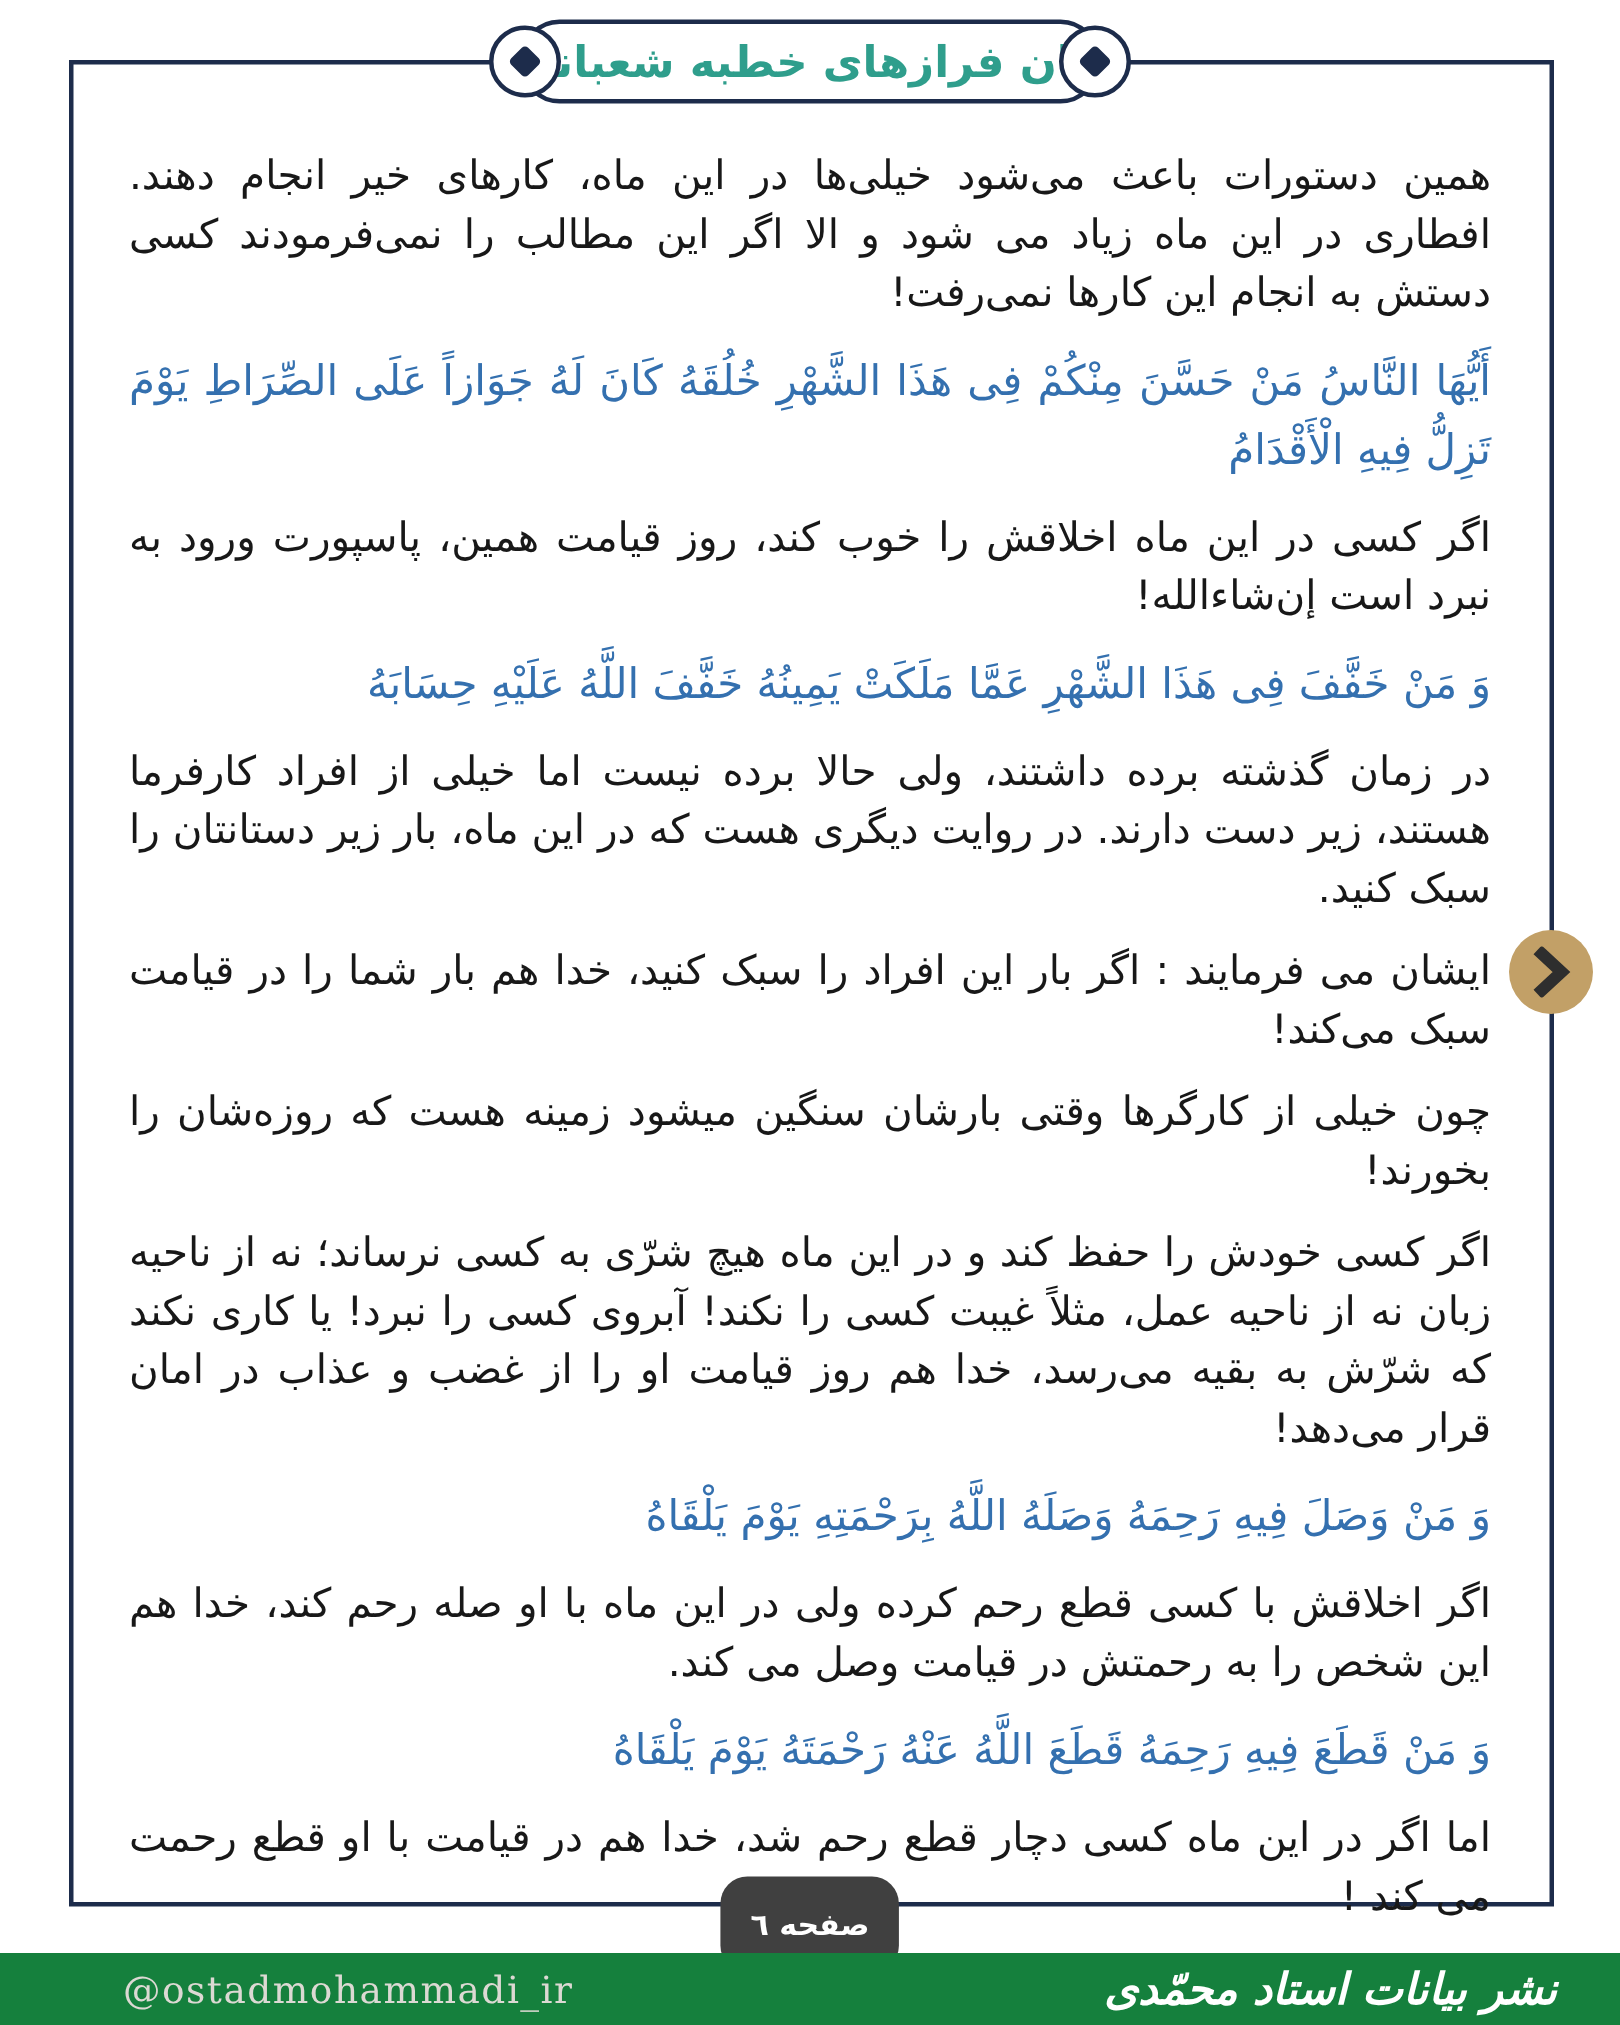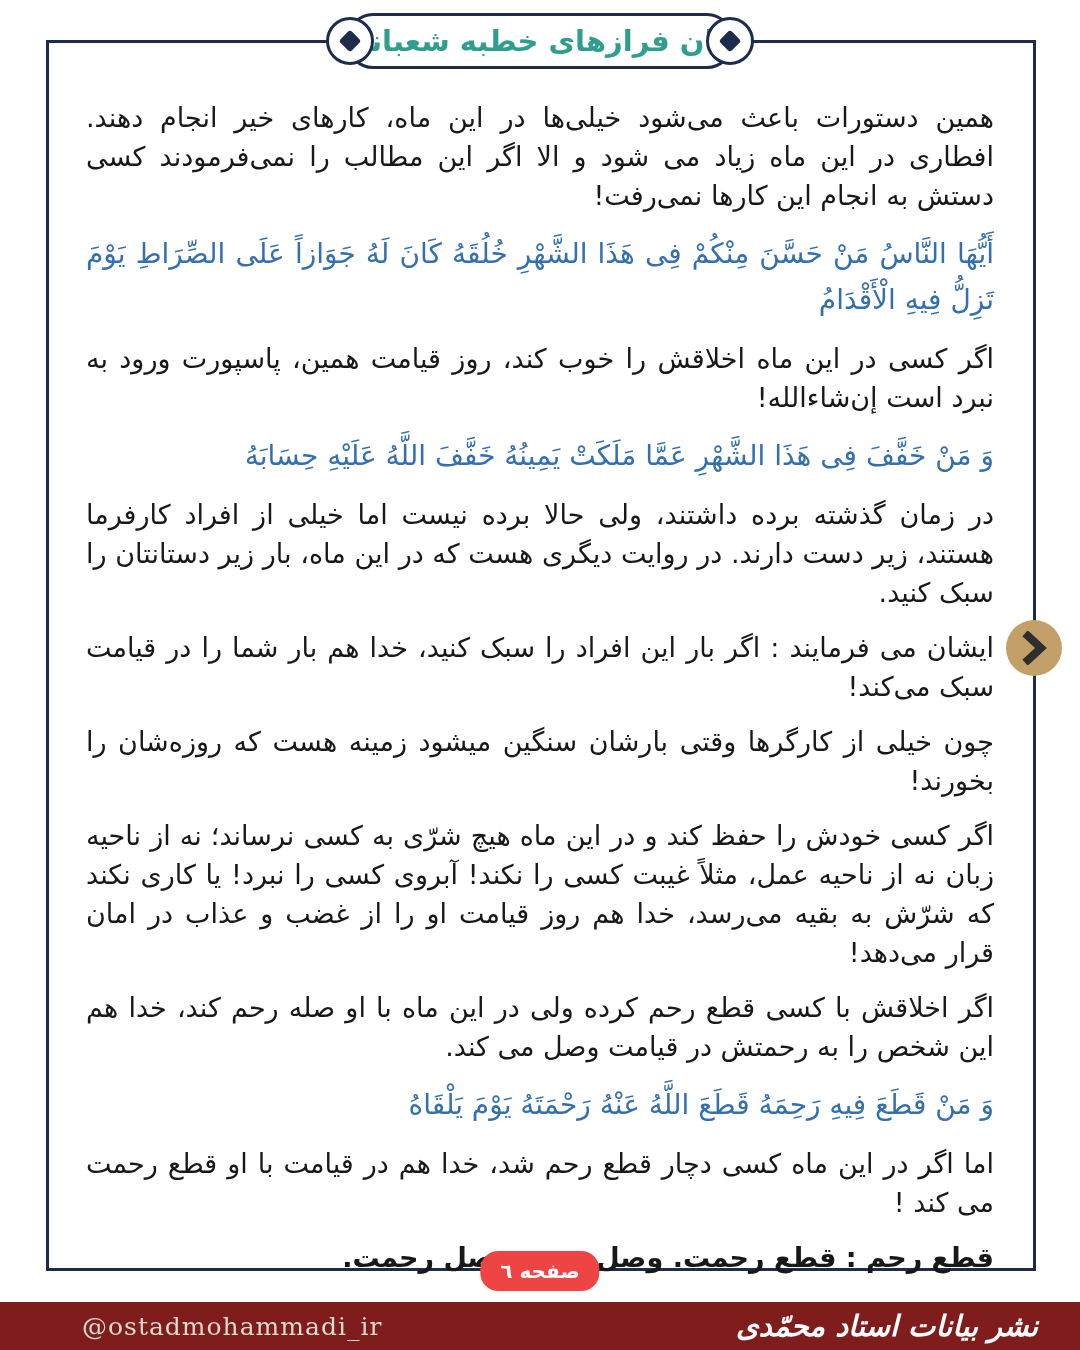--- a/index.html
+++ b/index.html
@@ -47,26 +47,26 @@
     text-align:justify;margin-top:6px;margin-bottom:12px;
   }
   
   .nav-circle{
     position:absolute;left:1006px;top:620px;width:56px;height:56px;border-radius:50%;
     background:#c2a067;z-index:3;display:flex;align-items:center;justify-content:center;
   }
   
   .page-badge{
     position:absolute;top:1251px;left:50%;transform:translateX(-50%);
-    background:#ef4444;color:#ffffff;font-size:20px;font-weight:bold;
-    padding:8px 20px;border-radius:18px;z-index:2;direction:rtl;white-space:nowrap;
+    background:#404040;color:#ffffff;font-size:20px;font-weight:bold;
+    padding:20px 20px;border-radius:18px;z-index:2;direction:rtl;white-space:nowrap;
   }
   
   .footer{
-    position:absolute;left:0;top:1302px;width:1080px;height:48px;background:#7f1d1d;
+    position:absolute;left:0;top:1302px;width:1080px;height:48px;background:#15803d;
     display:flex;align-items:center;justify-content:space-between;z-index:2;
   }
   .footer .handle{
     margin-left:82px;color:#dcd9d3;font-family:"DejaVu Serif",serif;
     font-size:25px;letter-spacing:1px;
   }
   .footer .signature{
     margin-right:42px;color:#ffffff;font-size:29px;font-weight:bold;direction:rtl;font-style:italic;
   }
 </style>
@@ -90,20 +90,21 @@
 
 <div class="content">
   <p class="para-fa">همین دستورات باعث می‌شود خیلی‌ها در این ماه، کارهای خیر انجام دهند. افطاری در این ماه زیاد می شود و الا اگر این مطالب را نمی‌فرمودند کسی دستش به انجام این کارها نمی‌رفت!</p>
   <p class="quote-ar">أَیُّهَا النَّاسُ مَنْ حَسَّنَ مِنْکُمْ فِی هَذَا الشَّهْرِ خُلُقَهُ کَانَ لَهُ جَوَازاً عَلَی الصِّرَاطِ یَوْمَ تَزِلُّ فِیهِ الْأَقْدَامُ</p>
   <p class="para-fa">اگر کسی در این ماه اخلاقش را خوب کند، روز قیامت همین، پاسپورت ورود به نبرد است إن‌شاءالله!</p>
   <p class="quote-ar">وَ مَنْ خَفَّفَ فِی هَذَا الشَّهْرِ عَمَّا مَلَکَتْ یَمِینُهُ خَفَّفَ اللَّهُ عَلَیْهِ حِسَابَهُ</p>
   <p class="para-fa">در زمان گذشته برده داشتند، ولی حالا برده نیست اما خیلی از افراد کارفرما هستند، زیر دست دارند. در روایت دیگری هست که در این ماه، بار زیر دستانتان را سبک کنید.</p>
   <p class="para-fa">ایشان می فرمایند : اگر بار این افراد را سبک کنید، خدا هم بار شما را در قیامت سبک می‌کند!</p>
   <p class="para-fa">چون خیلی از کارگرها وقتی بارشان سنگین میشود زمینه هست که روزه‌شان را بخورند!</p>
   <p class="para-fa">اگر کسی خودش را حفظ کند و در این ماه هیچ شرّی به کسی نرساند؛ نه از ناحیه زبان نه از ناحیه عمل، مثلاً غیبت کسی را نکند! آبروی کسی را نبرد! یا کاری نکند که شرّش به بقیه می‌رسد، خدا هم روز قیامت او را از غضب و عذاب در امان قرار می‌دهد!</p>
+  <p class="quote-ar">وَ مَنْ وَصَلَ فِیهِ رَحِمَهُ وَصَلَهُ اللَّهُ بِرَحْمَتِهِ یَوْمَ یَلْقَاهُ</p>
   <p class="para-fa">اگر اخلاقش با کسی قطع رحم کرده ولی در این ماه با او صله رحم کند، خدا هم این شخص را به رحمتش در قیامت وصل می کند.</p>
   <p class="quote-ar">وَ مَنْ قَطَعَ فِیهِ رَحِمَهُ قَطَعَ اللَّهُ عَنْهُ رَحْمَتَهُ یَوْمَ یَلْقَاهُ</p>
   <p class="para-fa">اما اگر در این ماه کسی دچار قطع رحم شد، خدا هم در قیامت با او قطع رحمت می کند !</p>
   <p class="para-fa bold">قطع رحم : قطع رحمت. وصل رحم :وصل رحمت.</p>
 </div>
 
 <div class="nav-circle">
   <svg width="34" height="34" viewBox="0 0 34 34">
     <polyline points="11,5 24,17 11,29" fill="none" stroke="#2e2e2e" stroke-width="8" stroke-linecap="square" stroke-linejoin="miter"></polyline>
   </svg>

